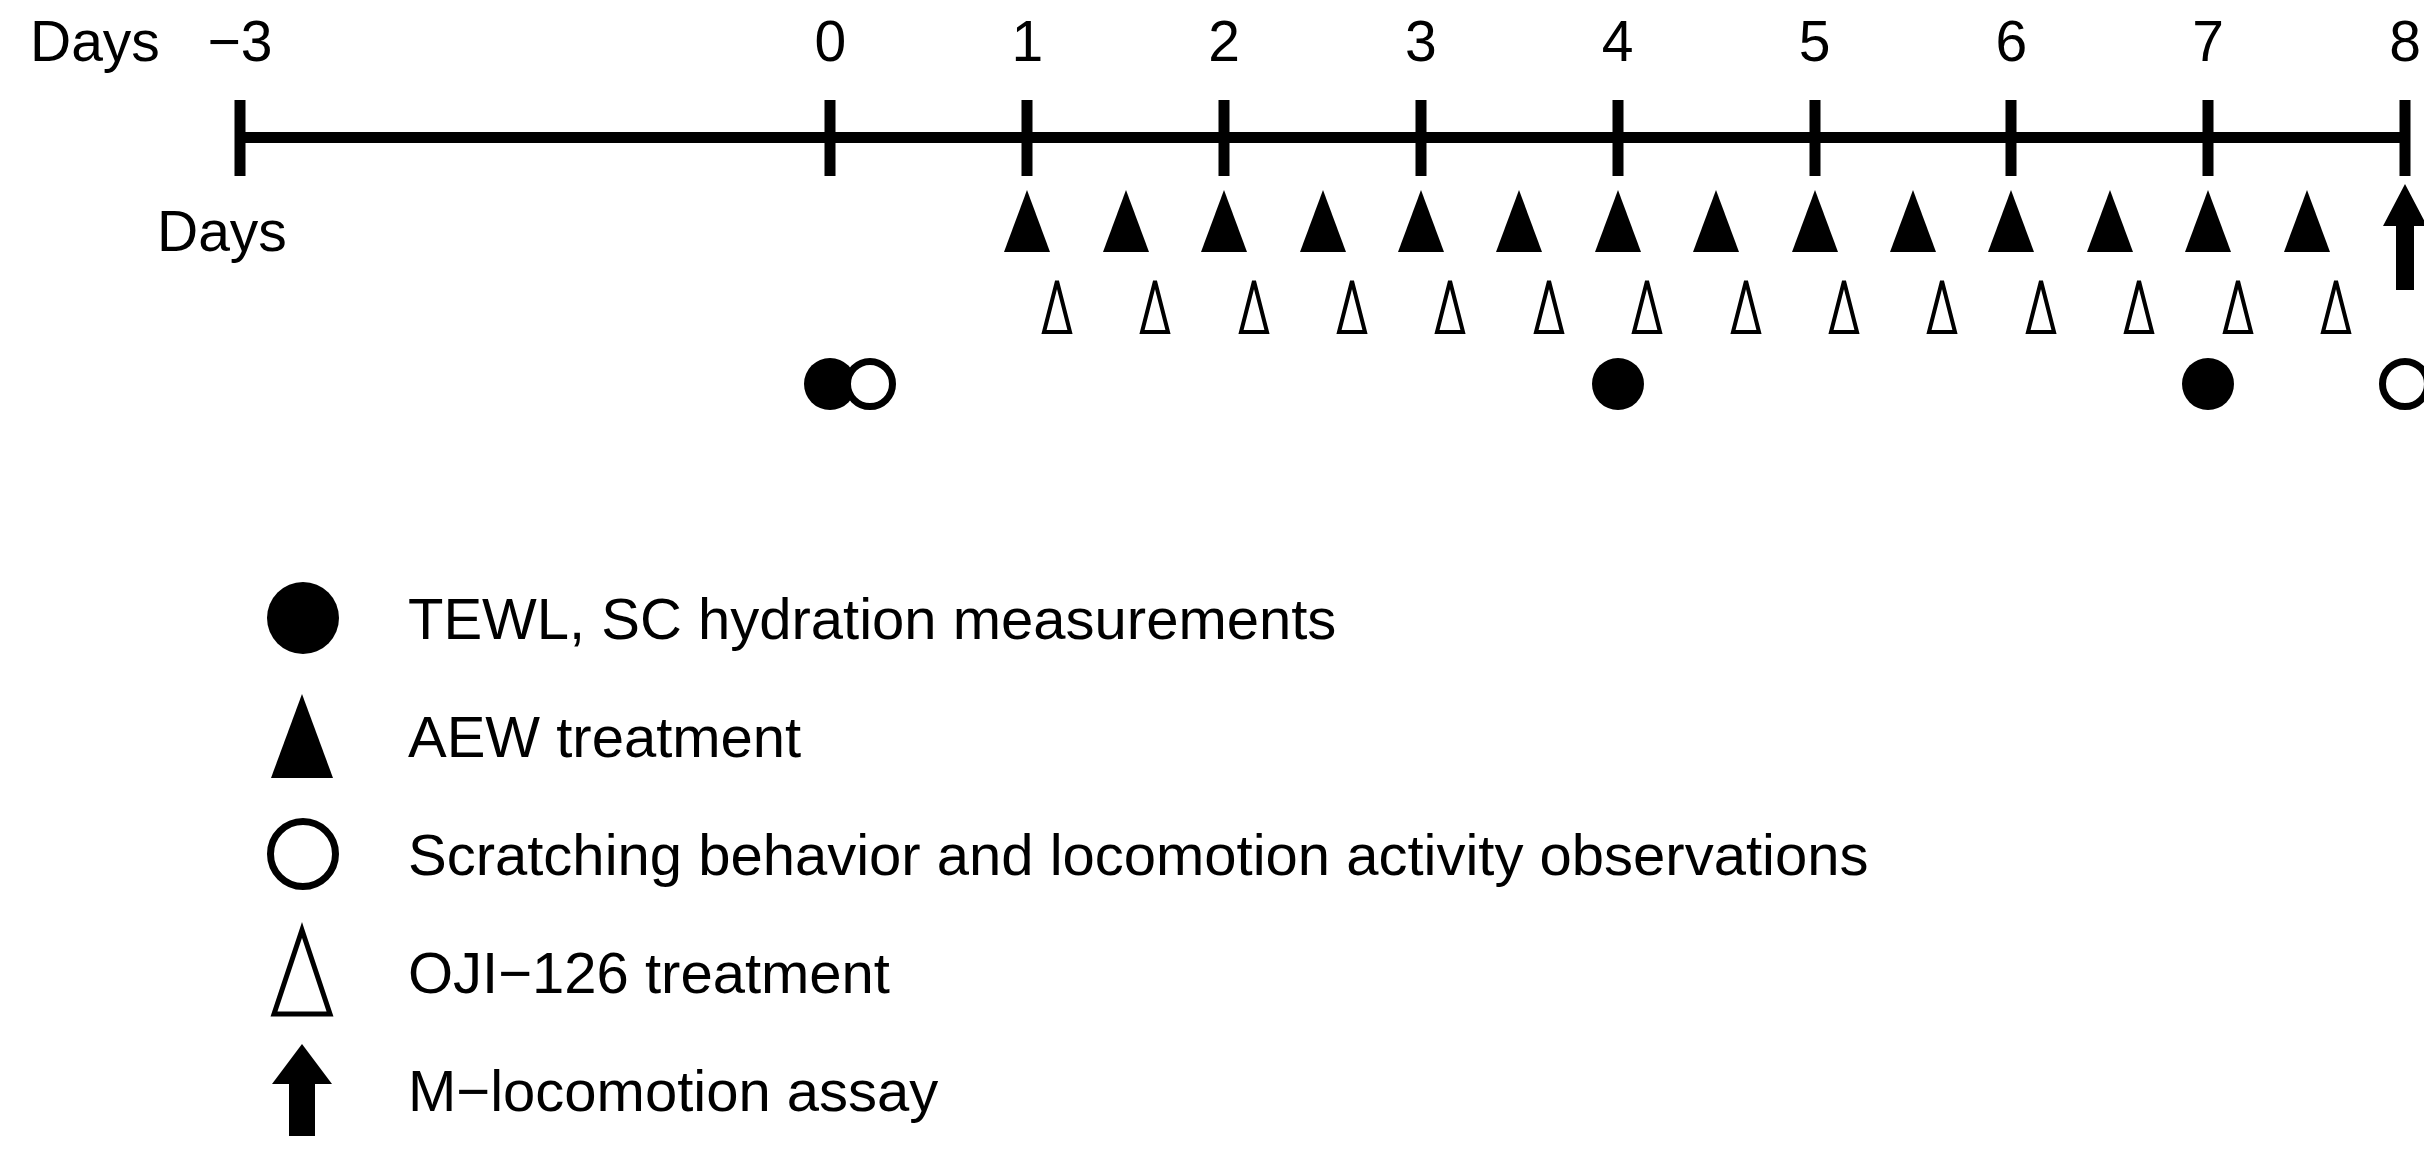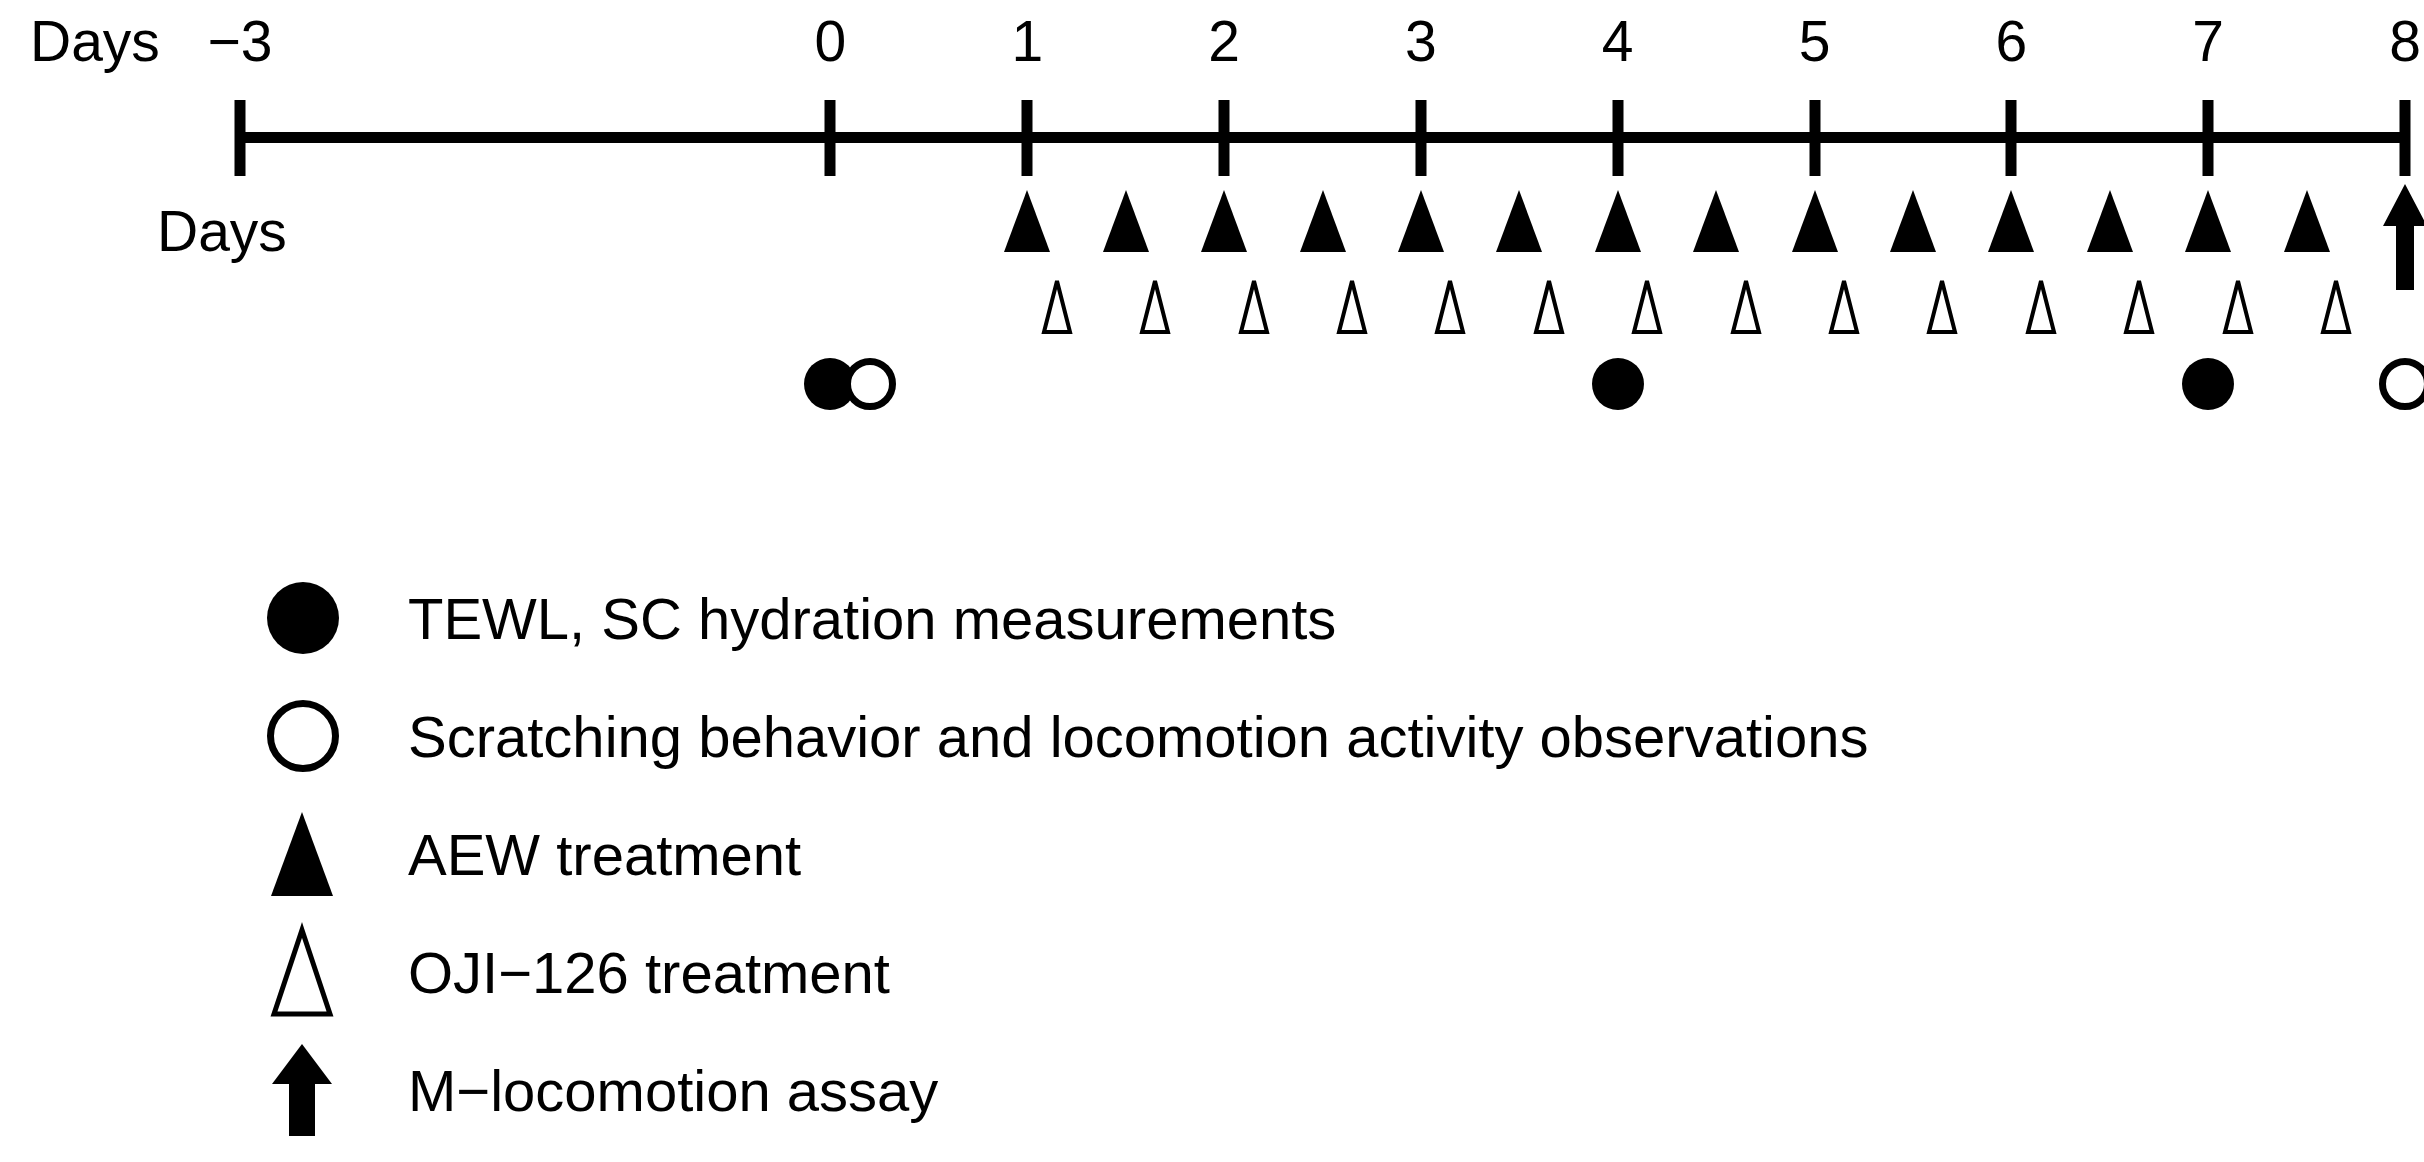--- a/index.html
+++ b/index.html
@@ -263,36 +263,36 @@
 
   <div class="legend-row">
     <div class="legend-symbol">
       <div class="lg-circle-filled"></div>
     </div>
     <div class="legend-text">TEWL, SC hydration measurements</div>
   </div>
 
   <div class="legend-row">
     <div class="legend-symbol">
-      <div class="lg-circle-open"></div>
-    </div>
-    <div class="legend-text">Scratching behavior and locomotion activity observations</div>
-  </div>
-
-  <div class="legend-row">
-    <div class="legend-symbol">
       <svg width="130" height="118" viewBox="0 0 130 118">
         <polygon points="57,16 88,100 26,100" fill="#000"></polygon>
       </svg>
     </div>
     <div class="legend-text">AEW treatment</div>
   </div>
 
   <div class="legend-row">
     <div class="legend-symbol">
+      <div class="lg-circle-open"></div>
+    </div>
+    <div class="legend-text">Scratching behavior and locomotion activity observations</div>
+  </div>
+
+  <div class="legend-row">
+    <div class="legend-symbol">
       <svg width="130" height="118" viewBox="0 0 130 118">
         <polygon points="57,16 85,100 29,100" fill="#fff" stroke="#000" stroke-width="5"></polygon>
       </svg>
     </div>
     <div class="legend-text">OJI−126 treatment</div>
   </div>
 
   <div class="legend-row">
     <div class="legend-symbol">
       <svg width="130" height="118" viewBox="0 0 130 118">

